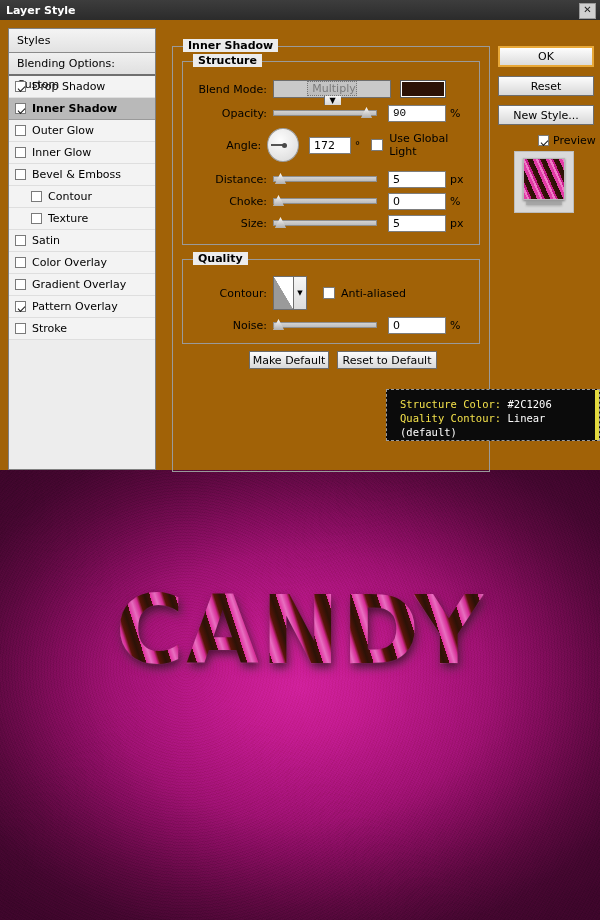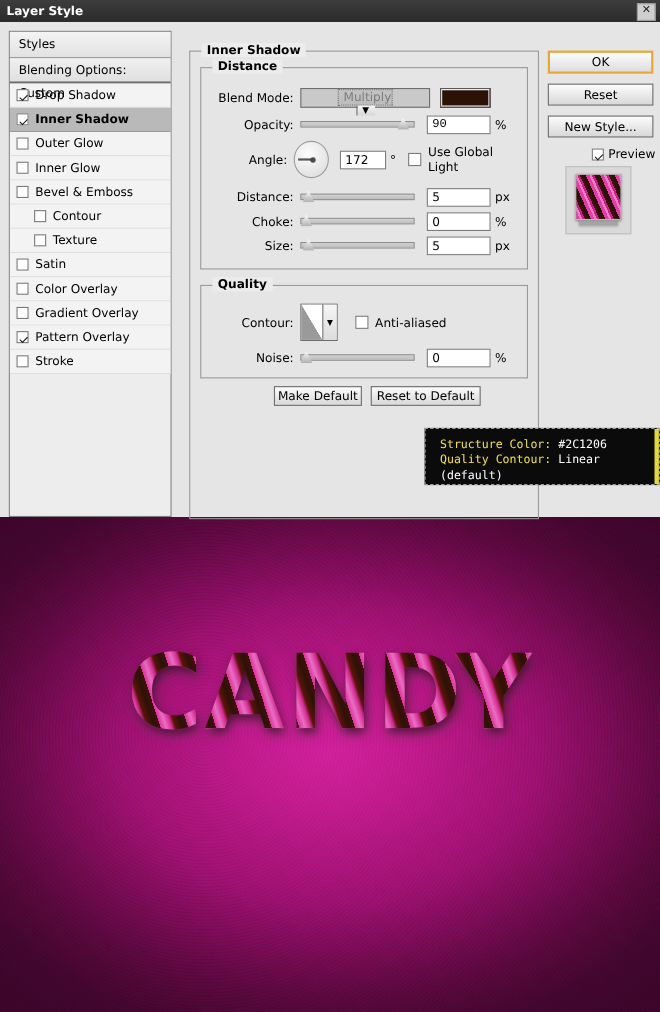--- a/index.html
+++ b/index.html
@@ -45,21 +45,21 @@
        #5a1409 13px, #2c1206 19px, #40110a 24px);
     -webkit-background-clip:text;background-clip:text;
     filter:drop-shadow(2px 5px 5px rgba(30,0,18,.72))
            drop-shadow(0 1px 0 rgba(255,170,220,.30));
     user-select:none;
   }
 
   
   .dialog{
     position:absolute;left:0;top:0;width:600px;height:470px;
-    background:#e5e5e5;
+    background:#a16207;
   }
   .titlebar{
     position:relative;height:20px;
     background:linear-gradient(#3d3d3d,#2b2b2b);
     color:#fff;font-size:11px;font-weight:bold;
     display:flex;align-items:center;padding-left:6px;
   }
   .titlebar .close{
     position:absolute;right:4px;top:3px;width:15px;height:14px;
     border:1px solid #9a9a9a;background:#cfcfcf;color:#222;
@@ -300,21 +300,21 @@
               <div class="cb"></div>
               <span>Stroke</span>
             </div>
           </div>
       </div>
 
       <div class="fs" id="fs-outer">
         <div class="legend">Inner Shadow</div>
 
         <div class="fs" id="fs-structure">
-          <div class="legend">Distance</div>
+          <div class="legend">Structure</div>
 
           <div class="row" style="left:0;top:18px;width:290px;">
             <div class="lab" style="width:84px;">Blend Mode:</div>
             <div class="sel-box" style="width:118px;margin-left:6px;flex-direction:column;">
               <div class="sel-val">Multiply</div>
               <div class="sel-arrow">▼</div>
             </div>
             <div class="swatch" style="margin-left:9px;background:#2C1206;"></div>
           </div>
 

